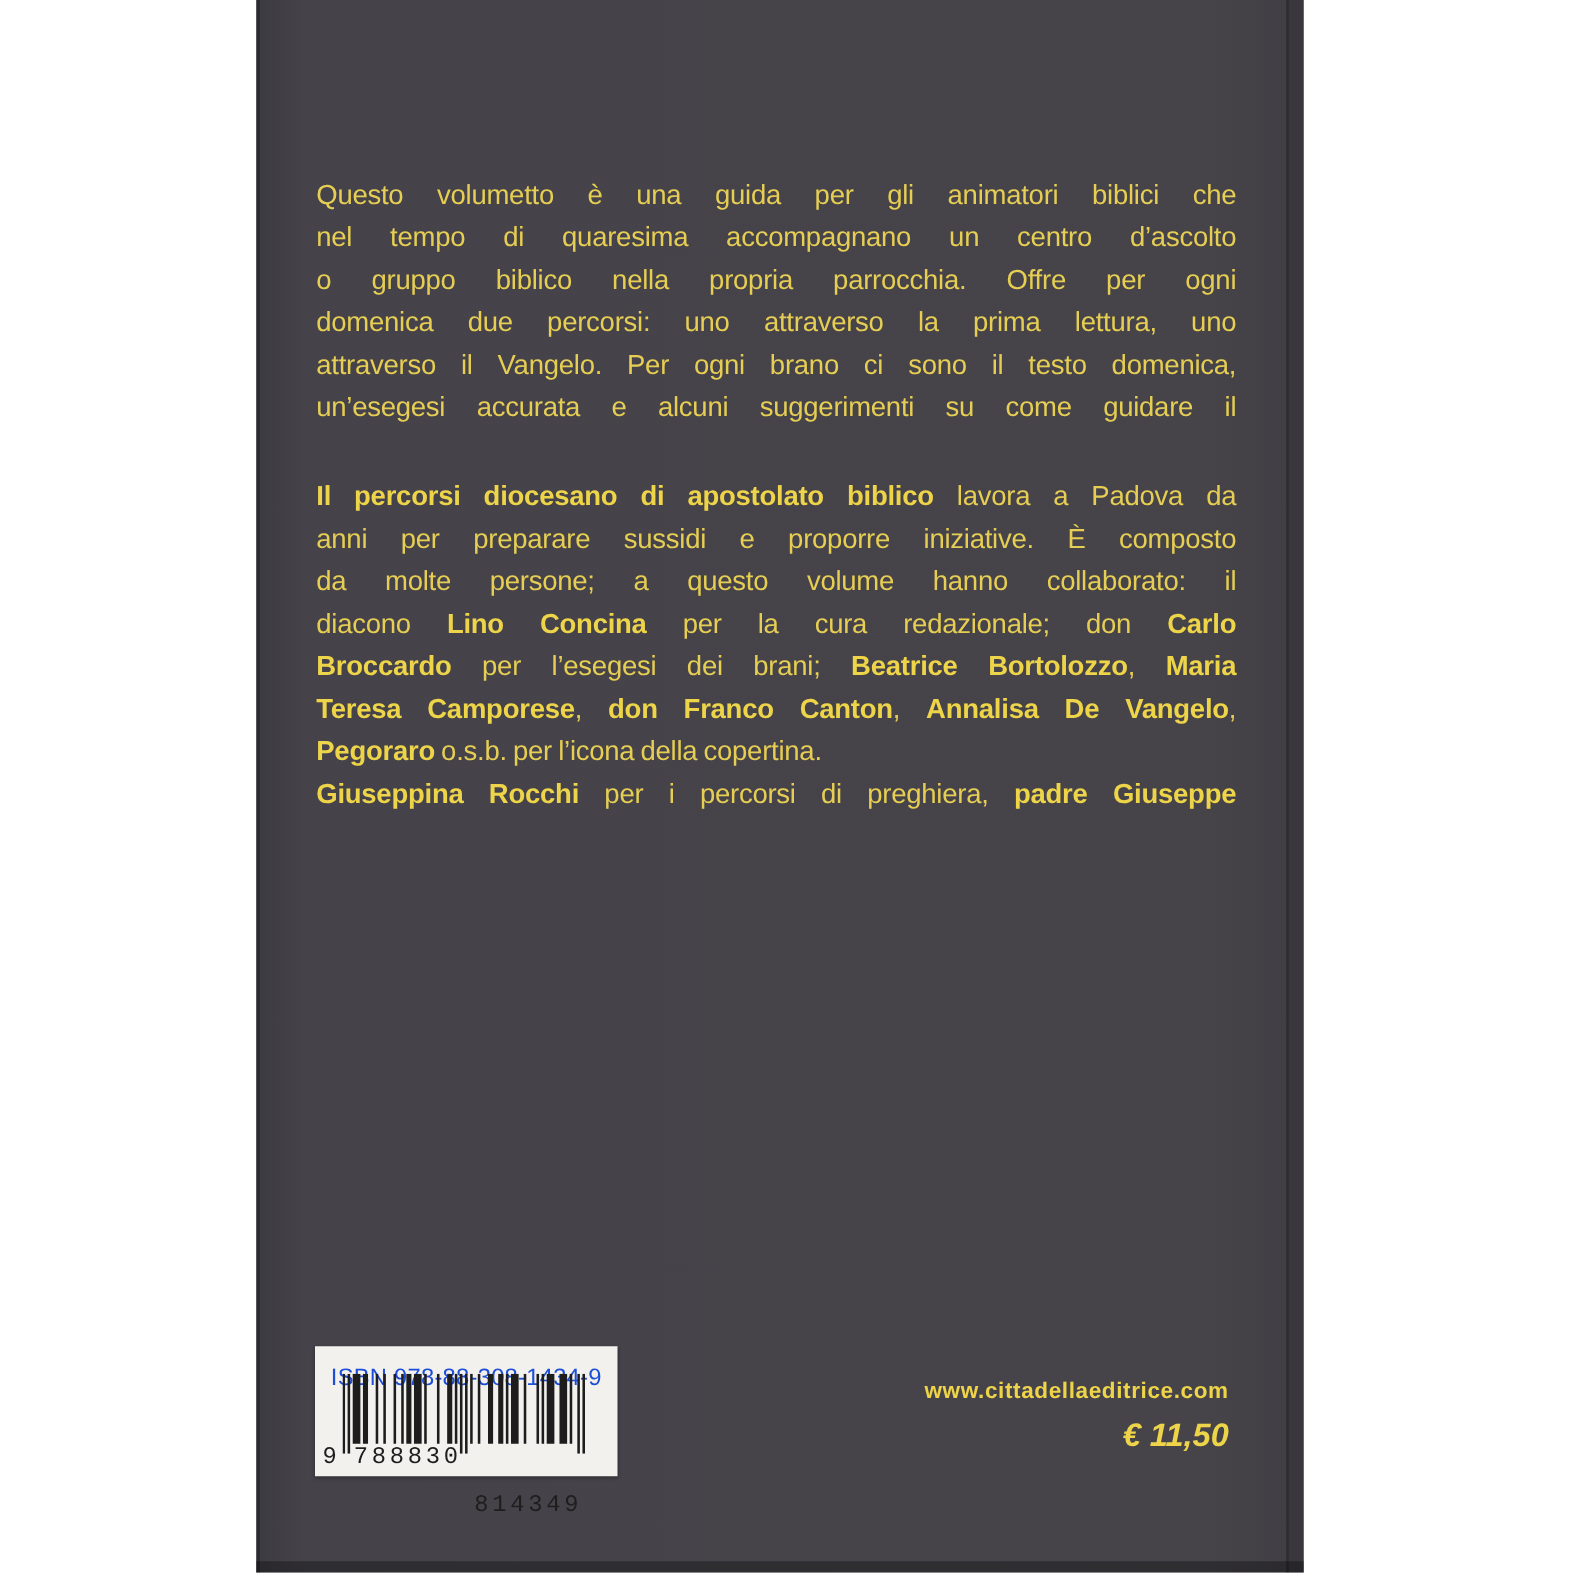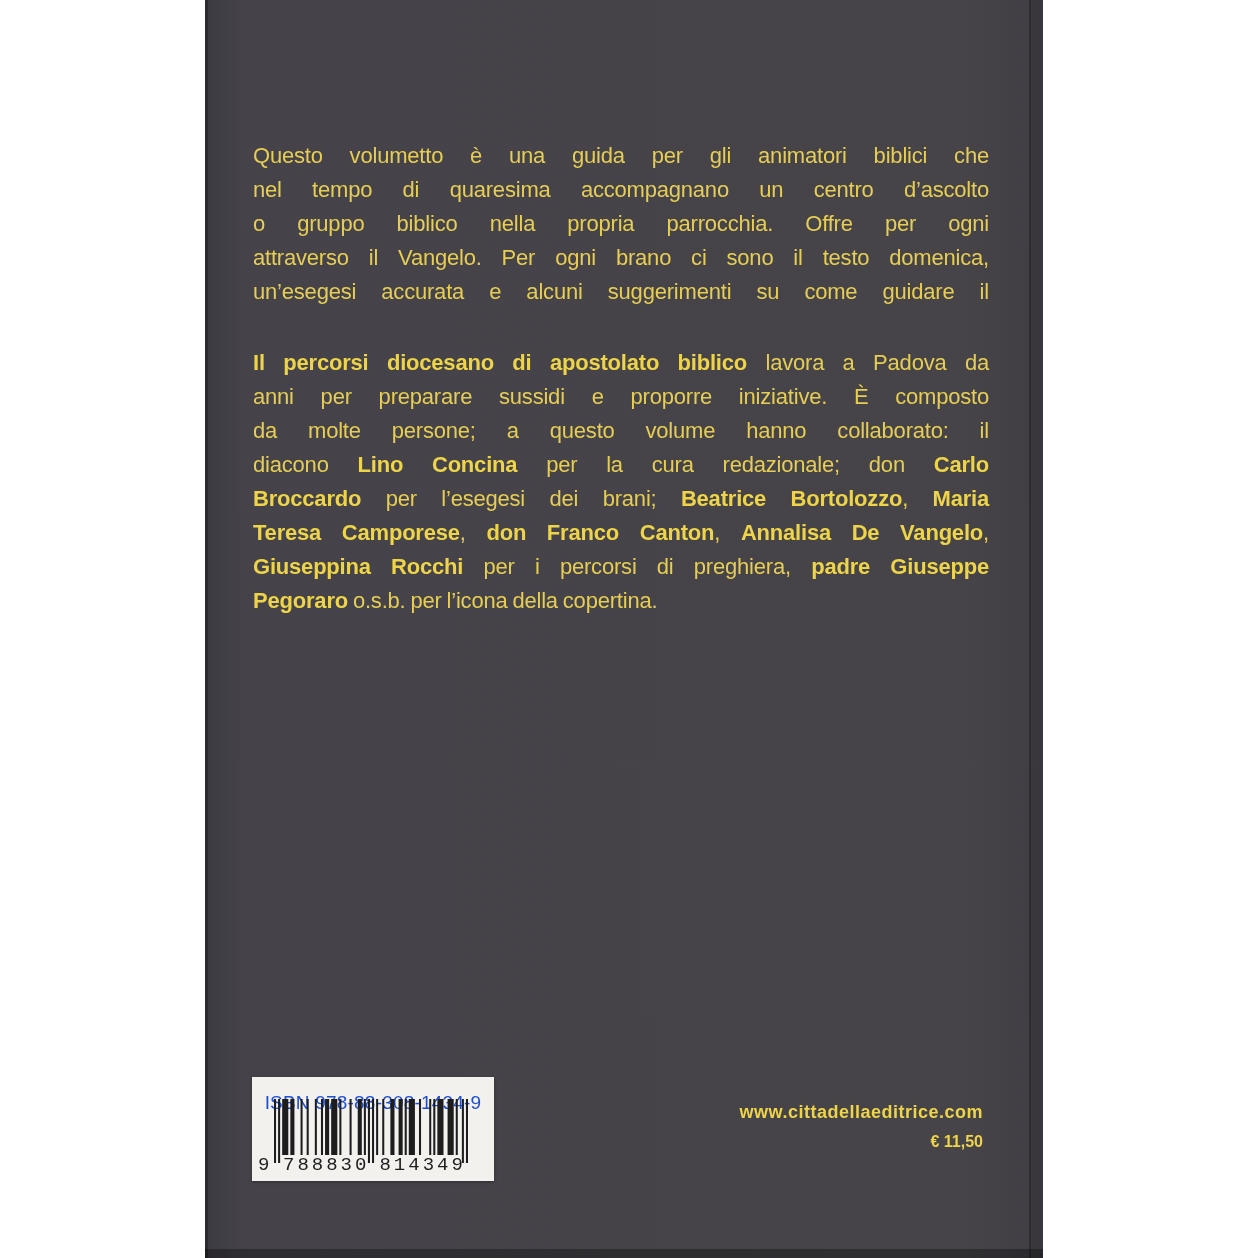--- a/index.html
+++ b/index.html
@@ -43,60 +43,62 @@
   }
   .barcode{position:absolute;left:22px;top:22px;width:194px;height:64px;}
   .digits{
     position:absolute;left:0;top:78px;width:100%;
     display:flex;align-items:flex-start;
     font-family:"Liberation Mono", monospace;
     font-size:19px;color:#1e1e1e;line-height:20px;
   }
   .d9{margin-left:6px;width:25px;}
   .dg{letter-spacing:3px;}
-  .dg + .dg{margin-left:10px;}
+  .dg + .dg{margin-left:10px;margin-top:39px;}
 
   .website{
     position:absolute;right:60px;top:1102px;
     font-weight:bold;font-size:18px;letter-spacing:0.5px;
     color:var(--bold-yellow,#e6cd45);
   }
   .price{
     position:absolute;right:60px;top:1133px;
-    font-weight:bold;font-size:16px;
+    font-weight:bold;font-size:26px;
     color:var(--bold-yellow,#e6cd45);
+    font-style:italic;
   }
 </style>
 </head>
 <body>
 
 <div class="photo">
   <div class="cover">
     <div class="edge-left"></div>
     <div class="edge-right-col"></div>
     <div class="edge-right-line"></div>
     <div class="bottom-strip"></div>
 
     <div class="blurb">
         <div class="paragraph">
           <div class="line"><span>Questo volumetto è una guida per gli animatori biblici che</span></div>
           <div class="line"><span>nel tempo di quaresima accompagnano un centro d’ascolto</span></div>
           <div class="line"><span>o gruppo biblico nella propria parrocchia. Offre per ogni</span></div>
+          <div class="line"><span>domenica due percorsi: uno attraverso la prima lettura, uno</span></div>
           <div class="line"><span>attraverso il Vangelo. Per ogni brano ci sono il testo domenica,</span></div>
           <div class="line"><span>un’esegesi accurata e alcuni suggerimenti su come guidare il</span></div>
         </div>
         <div class="paragraph">
           <div class="line"><span class="b">Il percorsi diocesano di apostolato biblico</span><span> lavora a Padova da</span></div>
           <div class="line"><span>anni per preparare sussidi e proporre iniziative. È composto</span></div>
           <div class="line"><span>da molte persone; a questo volume hanno collaborato: il</span></div>
           <div class="line"><span>diacono </span><span class="b">Lino Concina</span><span> per la cura redazionale; don </span><span class="b">Carlo</span></div>
           <div class="line"><span class="b">Broccardo</span><span> per l’esegesi dei brani; </span><span class="b">Beatrice Bortolozzo</span><span>, </span><span class="b">Maria</span></div>
           <div class="line"><span class="b">Teresa Camporese</span><span>, </span><span class="b">don Franco Canton</span><span>, </span><span class="b">Annalisa De Vangelo</span><span>,</span></div>
+          <div class="line last"><span class="b">Pegoraro</span><span> o.s.b. per l’icona della copertina.</span></div>
           <div class="line"><span class="b">Giuseppina Rocchi</span><span> per i percorsi di preghiera, </span><span class="b">padre Giuseppe</span></div>
-          <div class="line last"><span class="b">Pegoraro</span><span> o.s.b. per l’icona della copertina.</span></div>
         </div>
       </div>
 
     <div class="isbn-label">
       <div class="isbn-text">ISBN 978-88-308-1434-9</div>
       <div class="barcode"><svg width="194" height="64" viewBox="0 0 194 64">
             <rect x="0.00" y="0" width="2.04" height="64" fill="#1d1d1d"></rect>
             <rect x="4.08" y="0" width="2.04" height="64" fill="#1d1d1d"></rect>
             <rect x="8.17" y="0" width="6.13" height="56" fill="#1d1d1d"></rect>
             <rect x="16.34" y="0" width="4.08" height="56" fill="#1d1d1d"></rect>

